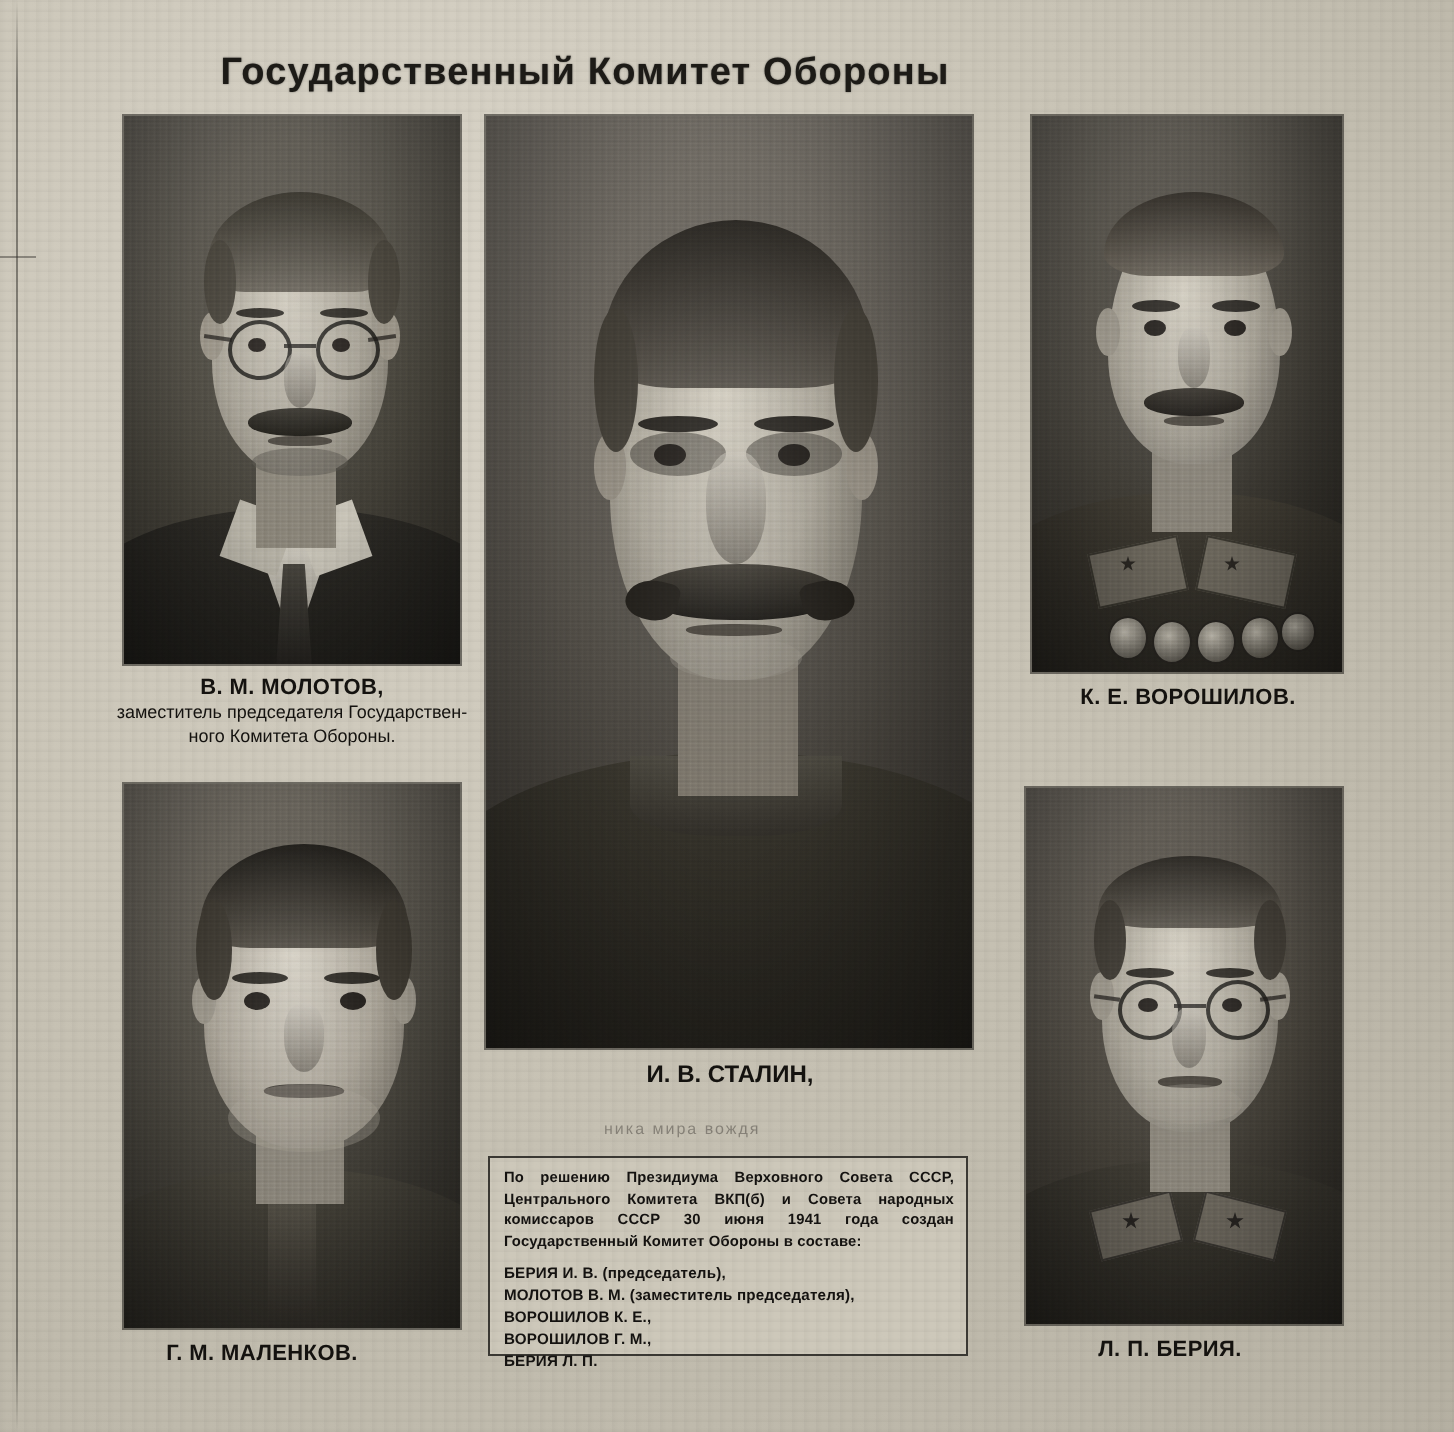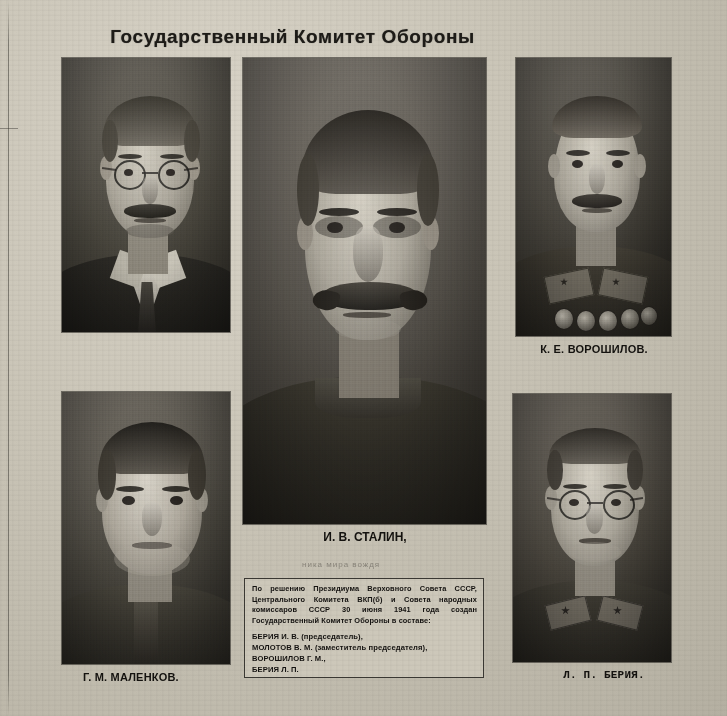--- a/index.html
+++ b/index.html
@@ -207,20 +207,25 @@
 
       <div class="mustache" style="left:62px; top:146px; width:52px; height:14px; background:linear-gradient(180deg,#35322b,#17150f);"></div>
 
       <div class="mouth" style="left:72px; top:160px; width:32px; height:5px; background:#4c473f;"></div>
 
       <div style="position:absolute; left:64px; top:166px; width:48px; height:14px; border-radius:50%; background:rgba(90,86,78,.5);"></div>
       <div class="vignette"></div>
       <div class="photograin"></div>
     </div>
   </div>
+  <div class="caption" style="left:46px; top:337px; width:200px;">
+    <div class="cap-name">В. М. МОЛОТОВ,</div>
+    <div class="cap-role" style="white-space:pre-line;"><span>заместитель председателя Государствен-
+ного Комитета Обороны.</span></div>
+  </div>
 
   <div class="portrait" style="left:243px; top:58px; width:243px; height:466px;">
     <div class="face">
       <div class="bg" style="background:linear-gradient(165deg,#7d7870 0%,#55514a 50%,#2e2b26 100%);"></div>
 
       <div class="shoulders" style="left:-30px; top:318px; width:310px; height:190px; background:linear-gradient(180deg,#3b382f 0%,#201e19 100%);"></div>
 
       <div style="position:absolute; left:72px; top:320px; width:106px; height:40px; background:linear-gradient(180deg,#4c4940,#322f29); border-radius:0 0 40% 40%;"></div>
 
       <div class="neck" style="left:96px; top:270px; width:60px; height:70px; background:#7e786d;"></div>
@@ -376,30 +381,31 @@
       <div class="eye" style="left:98px; top:105px; width:10px; height:7px; background:#221e1a;"></div>
 
       <div class="nose" style="left:73px; top:110px; width:17px; height:30px; background:linear-gradient(180deg,rgba(196,191,181,.5),rgba(108,103,94,.75));"></div>
 
       <div class="mouth" style="left:66px; top:144px; width:32px; height:6px; background:#433e36;"></div>
       <div style="position:absolute; left:56px; top:148px; width:52px; height:20px; border-radius:50%; background:rgba(160,154,144,.35);"></div>
       <div class="vignette"></div>
       <div class="photograin"></div>
     </div>
   </div>
-  <div class="caption" style="left:519px; top:668px; width:170px;font-family:Liberation Mono, monospace;">
+  <div class="caption" style="left:500px; top:668px; width:170px;">
     <div class="cap-name">Л. П. БЕРИЯ.</div>
   </div>
 
   <div class="ghosttext" style="left:262px; top:560px;">ника мира  вождя</div>
 
   <div id="decree">
     <div class="para">По решению Президиума Верховного Совета СССР, Центрального Комитета ВКП(б) и Совета народных комиссаров СССР 30 июня 1941 года создан Государственный Комитет Обороны в составе:</div>
     <div class="members">
       <div>БЕРИЯ И. В. (председатель),</div>
       <div>МОЛОТОВ В. М. (заместитель председателя),</div>
+      <div>ВОРОШИЛОВ К. Е.,</div>
       <div>ВОРОШИЛОВ Г. М.,</div>
       <div>БЕРИЯ Л. П.</div>
     </div>
   </div>
 
   <div id="grain"></div>
 </div>
 
 </body></html>

